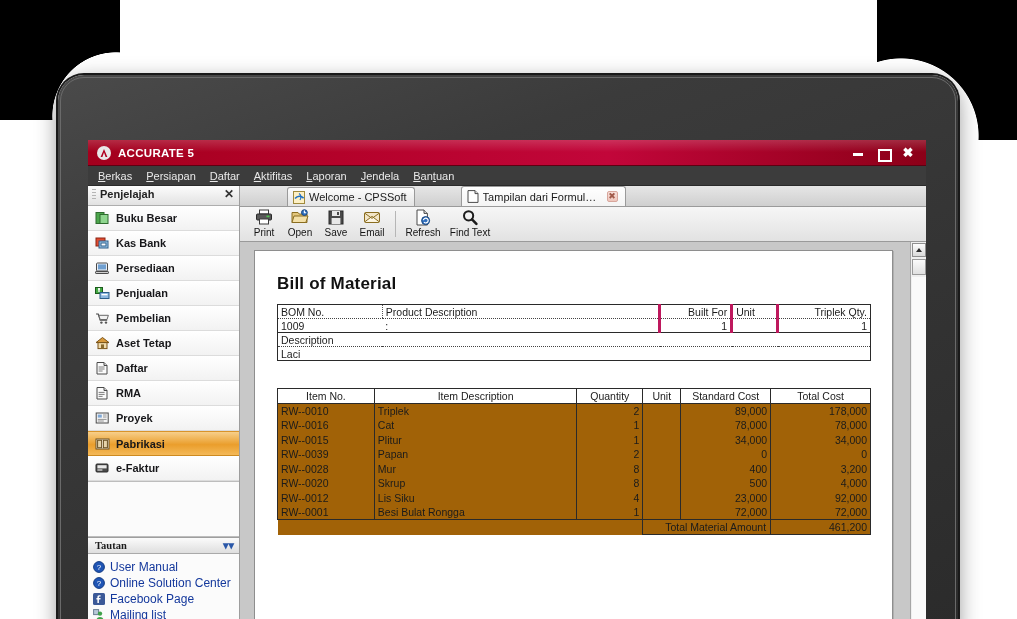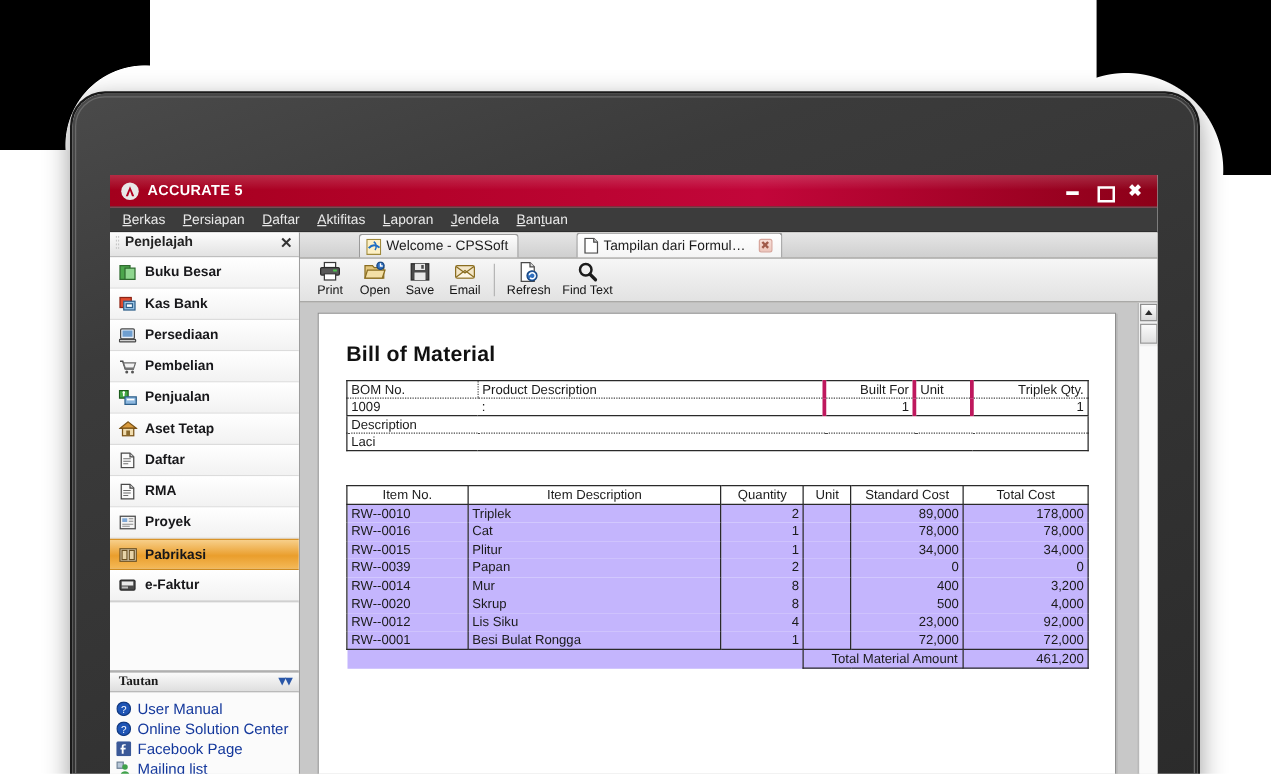--- a/index.html
+++ b/index.html
@@ -183,21 +183,21 @@
   .bom .dotline{ border-left:1px dotted #555; }
   .r { text-align:right; }
 
   
   .items { border-collapse:collapse; width:594px; font-size:10.5px; margin-top:27px; }
   .items th {
     height:15px; border:1px solid #2a2a2a; font-weight:normal; text-align:center;
     padding:0 3px; background:#fff;
   }
   .items td { height:14.5px; border-left:1px solid #2a2a2a; border-right:1px solid #2a2a2a;
-              padding:0 3px; background:#c4b5fd; }
+              padding:0 3px; background:#a16207; }
   .items tr.last td { border-bottom:1px solid #2a2a2a; }
   .totrow td { border:1px solid #2a2a2a; height:15px; }
   .totrow td.blank { border:none; }
 
   
   .vscroll {
     position:absolute; right:0; top:0; bottom:0; width:16px;
     background:#efefef; border-left:1px solid #a6a6a6;
     display:flex; flex-direction:column; align-items:center;
   }
@@ -289,39 +289,39 @@
                   <rect x="3" y="3.4" width="8" height="5" fill="#6f9fd0"></rect>
                   <rect x="0.5" y="10.5" width="13" height="2" rx="0.6" fill="#cfcfcf" stroke="#4a4a4a"></rect>
                 </svg>
             </span>
             <span>Persediaan</span>
           </div>
 
           <div class="nav-item">
             <span class="nav-ico">
               <svg width="15" height="14" viewBox="0 0 15 14">
+                  <rect x="0.5" y="1.5" width="7" height="6" fill="#43a843" stroke="#1d5c1d"></rect>
+                  <path d="M3 3 h2 M4 2 v4" stroke="#fff" stroke-width="1.3"></path>
+                  <rect x="5" y="6.5" width="9" height="6" fill="#8db8e0" stroke="#2d5f8a"></rect>
+                  <rect x="6.5" y="8" width="6" height="1.3" fill="#fff"></rect>
+                </svg>
+            </span>
+            <span>Penjualan</span>
+          </div>
+
+          <div class="nav-item">
+            <span class="nav-ico">
+              <svg width="15" height="14" viewBox="0 0 15 14">
                   <path d="M1 3 h2.2 l2 6.2 h7" fill="none" stroke="#4a4a4a" stroke-width="1.2"></path>
                   <path d="M3.8 4.3 h9.6 l-1.4 4.2 h-6.8 z" fill="#f2f2f2" stroke="#6a6a6a"></path>
                   <circle cx="6.4" cy="11.6" r="1.2" fill="#555"></circle>
                   <circle cx="11" cy="11.6" r="1.2" fill="#555"></circle>
                 </svg>
             </span>
             <span>Pembelian</span>
-          </div>
-
-          <div class="nav-item">
-            <span class="nav-ico">
-              <svg width="15" height="14" viewBox="0 0 15 14">
-                  <rect x="0.5" y="1.5" width="7" height="6" fill="#43a843" stroke="#1d5c1d"></rect>
-                  <path d="M3 3 h2 M4 2 v4" stroke="#fff" stroke-width="1.3"></path>
-                  <rect x="5" y="6.5" width="9" height="6" fill="#8db8e0" stroke="#2d5f8a"></rect>
-                  <rect x="6.5" y="8" width="6" height="1.3" fill="#fff"></rect>
-                </svg>
-            </span>
-            <span>Penjualan</span>
           </div>
 
           <div class="nav-item">
             <span class="nav-ico">
               <svg width="15" height="14" viewBox="0 0 15 14">
                   <path d="M7.5 1.5 L14 6.6 H1 Z" fill="#d99a3c" stroke="#7a5317"></path>
                   <rect x="3" y="6.6" width="9" height="6" fill="#f0dcae" stroke="#7a5317"></rect>
                   <rect x="6" y="8.4" width="3" height="4.2" fill="#8a6a2e"></rect>
                 </svg>
             </span>
@@ -596,21 +596,21 @@
                   </tr>
                   <tr>
                     <td>RW--0039</td>
                     <td>Papan</td>
                     <td class="r">2</td>
                     <td></td>
                     <td class="r">0</td>
                     <td class="r">0</td>
                   </tr>
                   <tr>
-                    <td>RW--0014</td>
+                    <td>RW--0028</td>
                     <td>Mur</td>
                     <td class="r">8</td>
                     <td></td>
                     <td class="r">400</td>
                     <td class="r">3,200</td>
                   </tr>
                   <tr>
                     <td>RW--0020</td>
                     <td>Skrup</td>
                     <td class="r">8</td>

